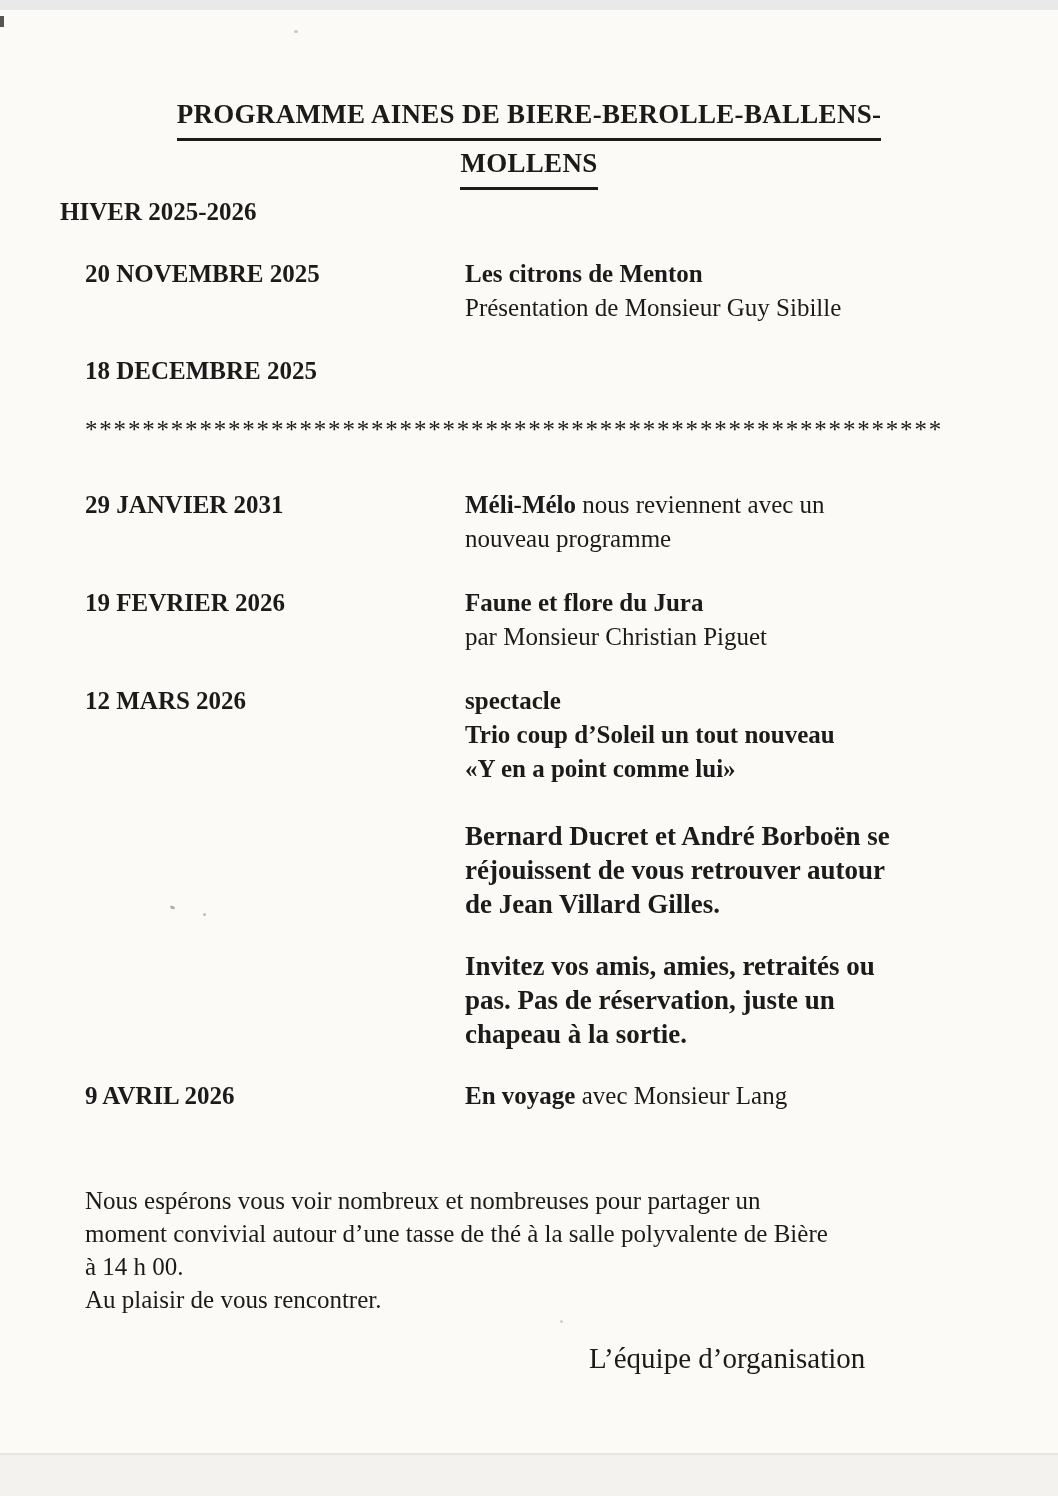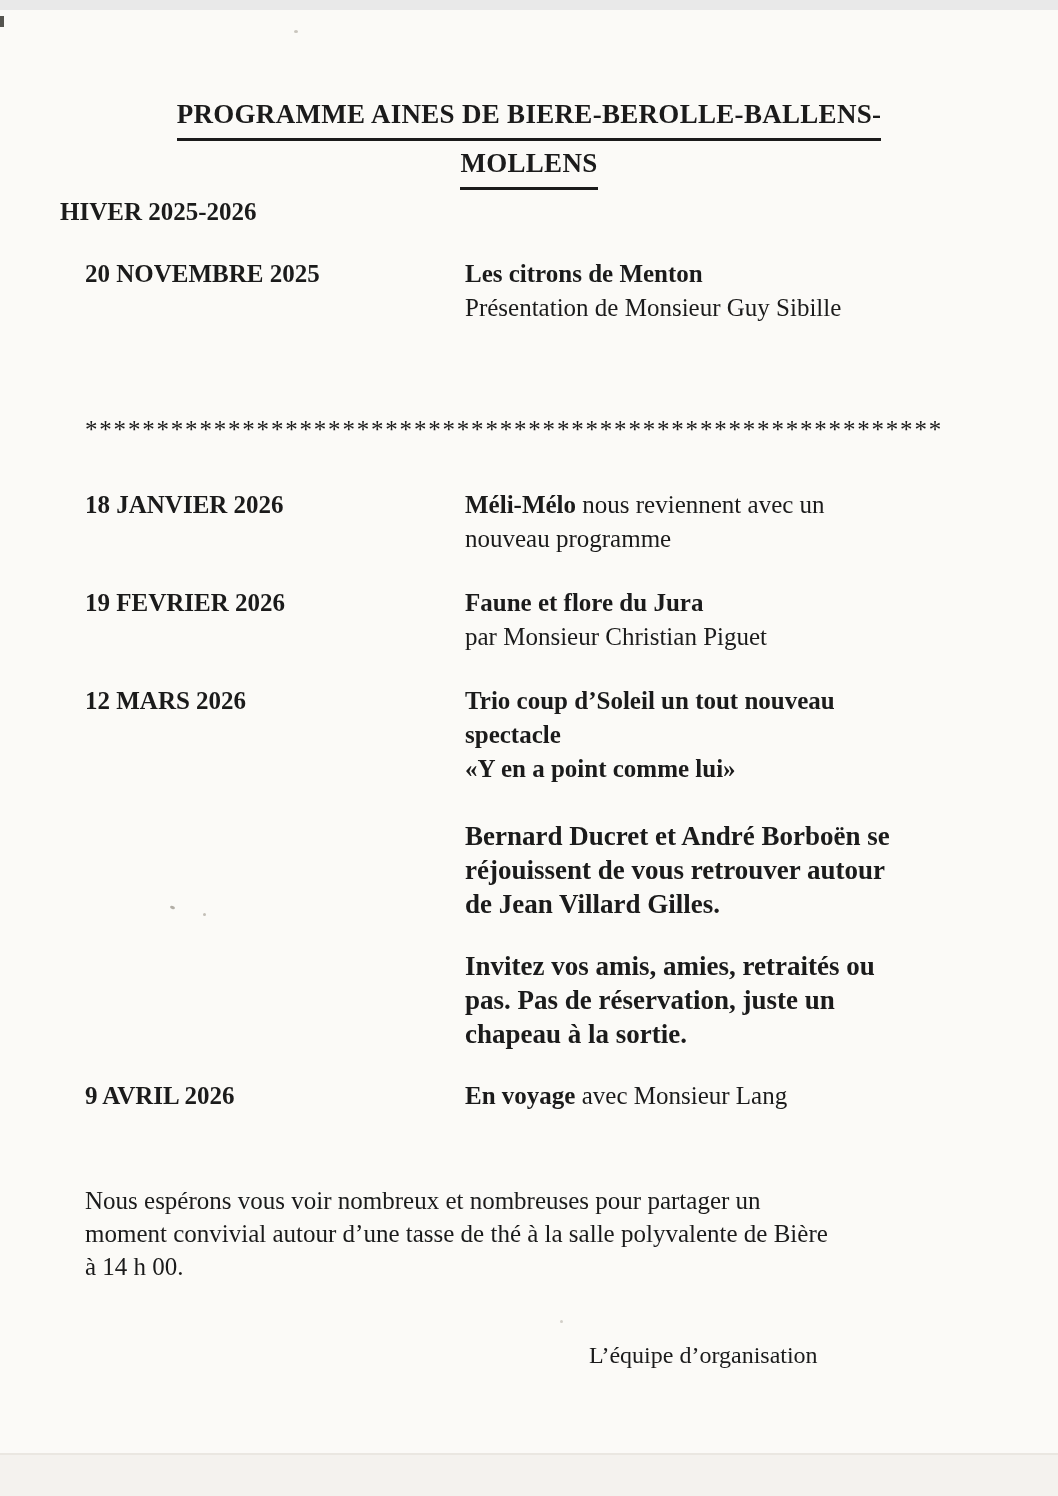--- a/index.html
+++ b/index.html
@@ -43,21 +43,21 @@
   .para{
     position:absolute;left:465px;width:500px;
     font-size:27px;font-weight:bold;line-height:34px;
   }
   .notes{
     position:absolute;left:85px;width:880px;top:1174px;
     font-size:25px;line-height:33px;
   }
   .signature{
     position:absolute;left:589px;top:1332px;
-    font-size:24px;
+    font-size:29px;
   }
   
   .scan-faint-line{position:absolute;left:0;top:1443px;width:1058px;height:2px;background:#eae7e1;}
   .scan-strip{position:absolute;left:0;top:1445px;width:1058px;height:44px;background:#f4f2ee;}
   .scan-edge{
     position:absolute;left:0;top:1489px;width:1058px;height:4px;
     background:linear-gradient(90deg,#1e2a2e 0%,#55656c 3%,#8a979c 25%,#5d6d74 55%,#93a0a4 80%,#6a7a80 100%);
   }
   .scan-bottom{position:absolute;left:0;top:1493px;width:1058px;height:3px;background:#fdfdfc;}
   .corner-mark{position:absolute;left:0;top:1486px;width:13px;height:10px;background:#101418;}
@@ -82,45 +82,46 @@
 
   <div class="row" style="top:247px">
     <div class="date">20 NOVEMBRE 2025</div>
     <div class="content">
       <div><span class="b">Les citrons de Menton</span><span></span></div>
       <div><span class="b"></span><span>Présentation de Monsieur Guy Sibille</span></div>
     </div>
   </div>
 
   <div class="row" style="top:344px">
+    <div class="date">18 DECEMBRE 2025</div>
   </div>
 
   <div class="separator">************************************************************</div>
 
   <div class="row" style="top:478px">
-    <div class="date">18 JANVIER 2026</div>
+    <div class="date">29 JANVIER 2031</div>
     <div class="content">
       <div><span class="b">Méli-Mélo</span><span> nous reviennent avec un</span></div>
       <div><span class="b"></span><span>nouveau programme</span></div>
     </div>
   </div>
 
   <div class="row" style="top:576px">
     <div class="date">19 FEVRIER 2026</div>
     <div class="content">
       <div><span class="b">Faune et flore du Jura</span><span></span></div>
       <div><span class="b"></span><span>par Monsieur Christian Piguet</span></div>
     </div>
   </div>
 
   <div class="row" style="top:674px">
     <div class="date">12 MARS 2026</div>
     <div class="content">
+      <div><span class="b">spectacle</span><span></span></div>
       <div><span class="b">Trio coup d’Soleil un tout nouveau</span><span></span></div>
-      <div><span class="b">spectacle</span><span></span></div>
       <div><span class="b">«Y en a point comme lui»</span><span></span></div>
     </div>
   </div>
 
   <div class="para" style="top:809px">
     <div>Bernard Ducret et André Borboën se</div>
     <div>réjouissent de vous retrouver autour</div>
     <div>de Jean Villard Gilles.</div>
   </div>
 
@@ -134,20 +135,21 @@
     <div class="date">9 AVRIL 2026</div>
     <div class="content">
       <div><span class="b">En voyage</span><span> avec Monsieur Lang</span></div>
     </div>
   </div>
 
   <div class="notes">
     <div>Nous espérons vous voir nombreux et nombreuses pour partager un</div>
     <div>moment convivial autour d’une tasse de thé à la salle polyvalente de Bière</div>
     <div>à 14 h 00.</div>
+    <div>Au plaisir de vous rencontrer.</div>
   </div>
 
   <div class="signature">L’équipe d’organisation</div>
 
   <div class="scan-faint-line"></div>
   <div class="scan-strip"></div>
   <div class="scan-edge"></div>
   <div class="scan-bottom"></div>
   <div class="corner-mark"></div>
   <div class="speck s1"></div>

